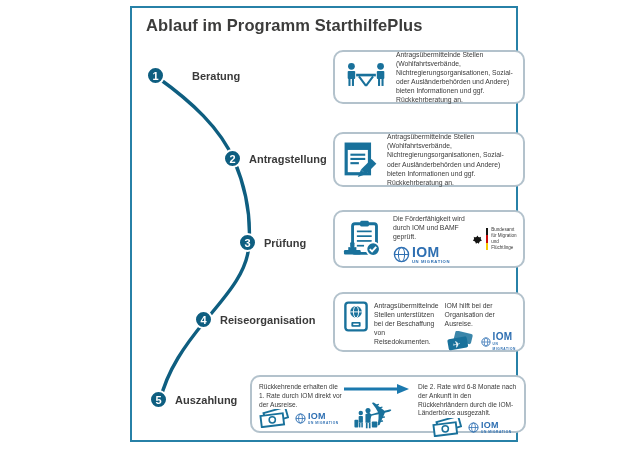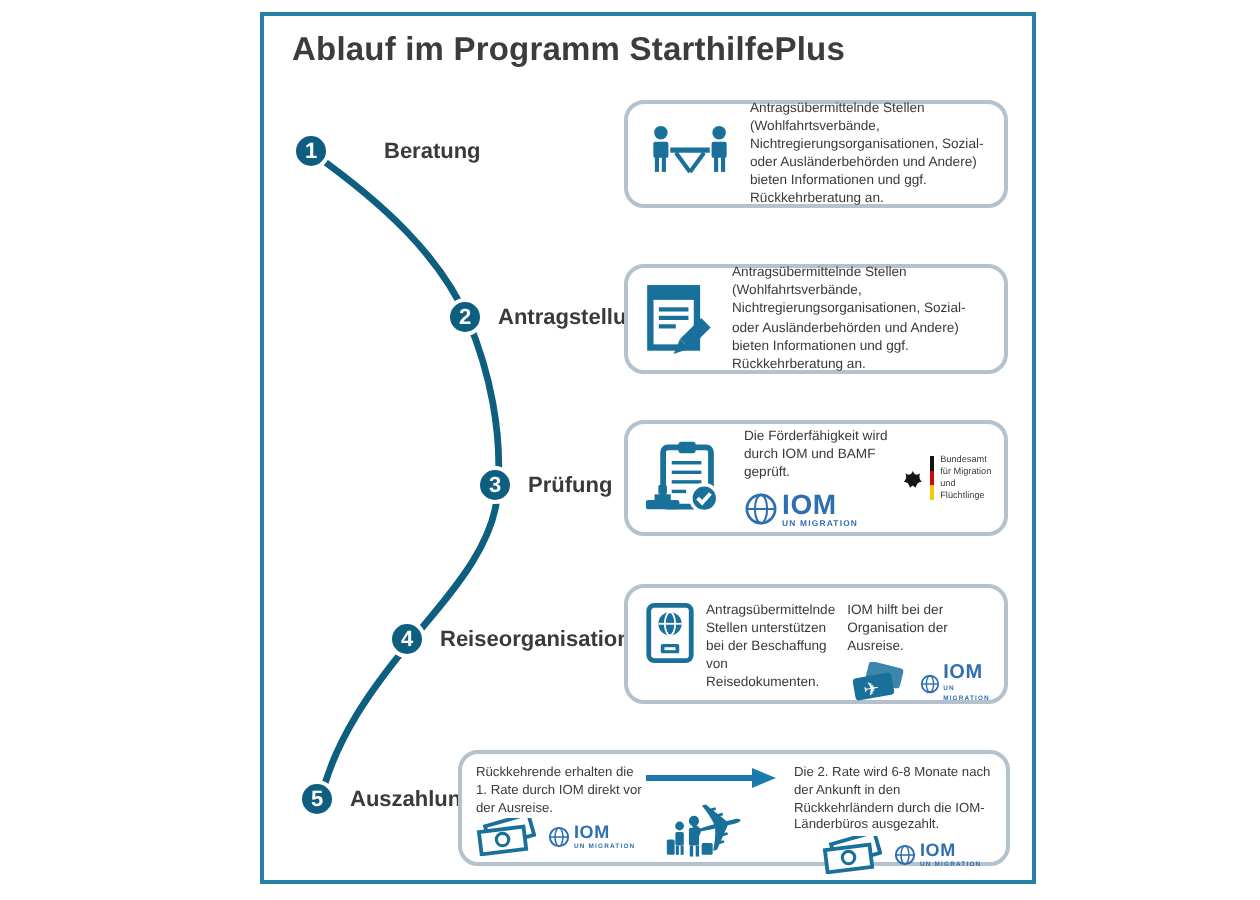--- a/index.html
+++ b/index.html
@@ -10,21 +10,21 @@
   .curve-svg{position:absolute;left:0;top:0;width:384px;height:432px;}
   .step-circle{position:absolute;width:19px;height:19px;border-radius:50%;background:#0E5E80;border:2px solid #fff;color:#fff;
     display:flex;align-items:center;justify-content:center;font-size:11px;font-weight:700;box-sizing:border-box;}
   .step-label{position:absolute;height:14px;display:flex;align-items:center;font-size:11px;font-weight:700;color:#3A3A3A;white-space:nowrap;}
   .c1{left:14px;top:58px;} .l1{left:40px;top:61px;padding-left:20px;}
   .c2{left:91px;top:141px;} .l2{left:117px;top:144px;}
   .c3{left:106px;top:225px;} .l3{left:132px;top:228px;}
   .c4{left:62px;top:302px;} .l4{left:88px;top:305px;}
   .c5{left:17px;top:382px;} .l5{left:43px;top:385px;}
   .infobox{position:absolute;border:2px solid #B3C2CC;border-radius:10px;background:#fff;box-sizing:border-box;
-    font-size:6.8px;line-height:1.33;color:#3A3A3A;}
+    font-size:6.8px;line-height:1.33;color:#3A3A3A;margin-left:21px;}
   .b1{left:180px;top:42px;width:192px;height:54px;display:flex;align-items:center;padding:5px 8px 5px 8px;gap:7px;}
   .b2{left:180px;top:124px;width:192px;height:55px;display:flex;align-items:center;padding:5px 8px;gap:8px;}
   .b3{left:180px;top:202px;width:192px;height:58px;display:flex;align-items:center;padding:5px 6px 5px 8px;gap:6px;}
   .b4{left:180px;top:284px;width:192px;height:60px;display:flex;padding:7px 6px 6px 9px;gap:6px;}
   .b5{left:97px;top:367px;width:276px;height:58px;display:flex;padding:6px 6px 5px 7px;gap:4px;}
   .boxtext{flex:1;}
   .ic{flex:0 0 auto;display:flex;align-items:center;justify-content:center;}
   .teal{fill:#19719B;}
   
   .iom{display:inline-flex;align-items:center;gap:2px;}

